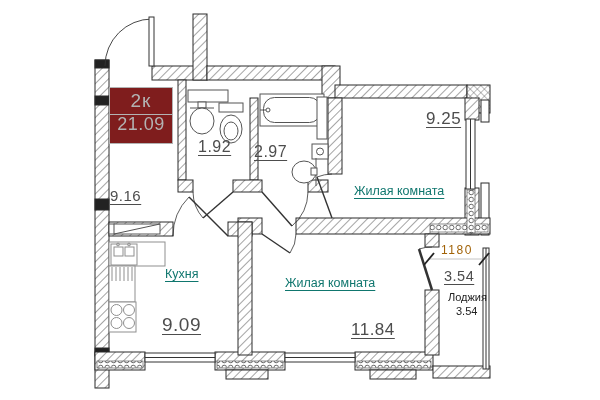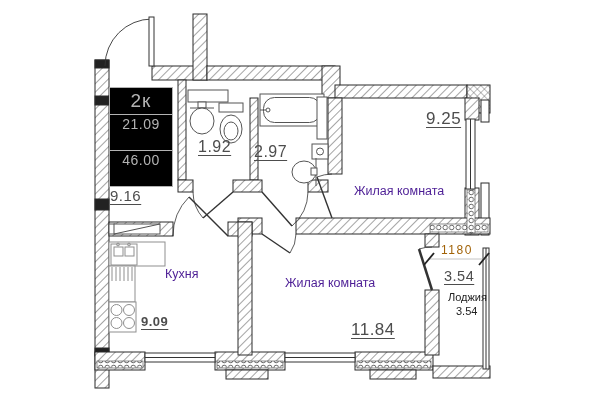--- a/index.html
+++ b/index.html
@@ -1,28 +1,28 @@
 <!DOCTYPE html>
 <html><head>
 <meta charset="utf-8">
 <style>
   html,body{margin:0;padding:0;background:#fff;}
   .stage{position:relative;width:600px;height:400px;background:#fff;
          font-family:"Liberation Sans",sans-serif;overflow:hidden;}
   .stage svg{position:absolute;left:0;top:0;}
   .lbl{position:absolute;white-space:nowrap;line-height:1;}
   .area{color:#4d4d4d;text-decoration:underline;text-underline-offset:3px;letter-spacing:.5px;}
-  .rname{color:#4c1d95;text-underline-offset:3px;}
+  .rname{color:#0f766e;text-decoration:underline;text-underline-offset:3px;}
   .dim{color:#a16207;letter-spacing:1.5px;}
   .plain{color:#222;}
   .infobox{position:absolute;left:109px;top:88px;width:64px;}
   .infobox .cell{box-sizing:border-box;border:1.5px solid #b3b3b3;color:#b3b3b3;
-                 text-align:center;margin-top:-1px;background:#000000;}
+                 text-align:center;margin-top:-1px;background:#7f1d1d;}
   .infobox .head{height:28px;font-size:19px;line-height:26px;letter-spacing:1px;}
-  .infobox .row{height:37px;font-size:14px;line-height:19px;letter-spacing:.5px;}
+  .infobox .row{height:30px;font-size:18px;line-height:19px;letter-spacing:.5px;}
 </style>
 </head>
 <body>
 
 <div class="stage">
 
   <svg width="600" height="400" viewBox="0 0 600 400">
     <defs>
       <pattern id="hatch" width="6" height="6" patternUnits="userSpaceOnUse" patternTransform="rotate(45)">
         <rect width="6" height="6" fill="#ffffff"></rect>
@@ -211,30 +211,29 @@
     <g>
       <line x1="428" y1="259" x2="489" y2="259" stroke="#b5b5b5" stroke-width="0.8"></line>
       <line x1="424" y1="265" x2="434" y2="253" stroke="#222" stroke-width="1.8"></line>
       <line x1="479" y1="265" x2="489" y2="253" stroke="#222" stroke-width="1.8"></line>
     </g>
   </svg>
 
   <div class="infobox">
     <div class="cell head">2к</div>
     <div class="cell row">21.09</div>
-    <div class="cell row">46.00</div>
   </div>
 
   <div class="lbl area" style="left:110px;top:188px;font-size:15px;">9.16</div>
   <div class="lbl area" style="left:198px;top:139px;font-size:16px;text-decoration:underline;">1.92</div>
   <div class="lbl area" style="left:254px;top:144px;font-size:16px;">2.97</div>
   <div class="lbl area" style="left:426px;top:110px;font-size:17px;text-align:center;">9.25</div>
   <div class="lbl rname" style="left:354px;top:185px;font-size:12.5px;">Жилая комната</div>
   <div class="lbl rname" style="left:165px;top:268px;font-size:12.5px;">Кухня</div>
-  <div class="lbl area" style="left:141px;top:315px;font-size:13px;font-weight:bold;">9.09</div>
+  <div class="lbl area" style="left:162px;top:315px;font-size:19px;">9.09</div>
   <div class="lbl rname" style="left:285px;top:277px;font-size:12.5px;">Жилая комната</div>
   <div class="lbl area" style="left:351px;top:321px;font-size:17px;">11.84</div>
   <div class="lbl dim" style="left:441px;top:244px;font-size:12px;">1180</div>
   <div class="lbl area" style="left:444px;top:269px;font-size:14.5px;">3.54</div>
   <div class="lbl plain" style="left:448px;top:292px;font-size:11px;">Лоджия</div>
   <div class="lbl plain" style="left:456px;top:306px;font-size:11px;">3.54</div>
 
 </div>
 
 </body></html>

